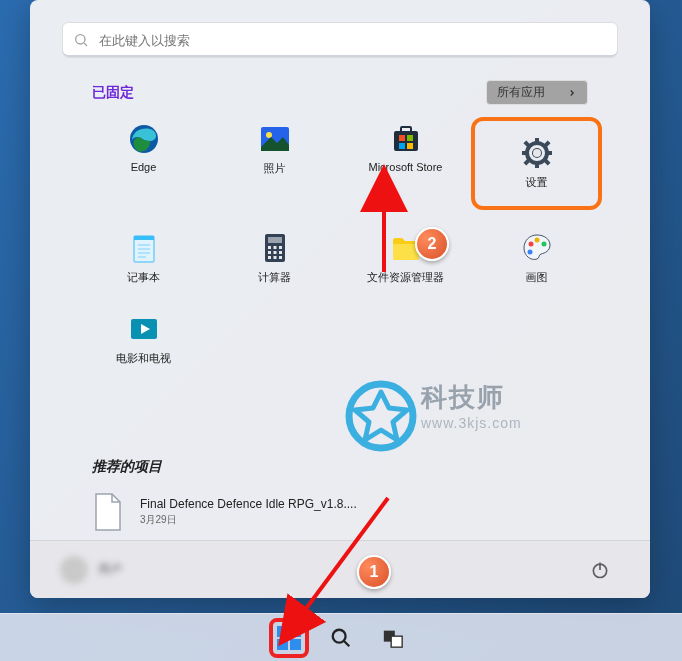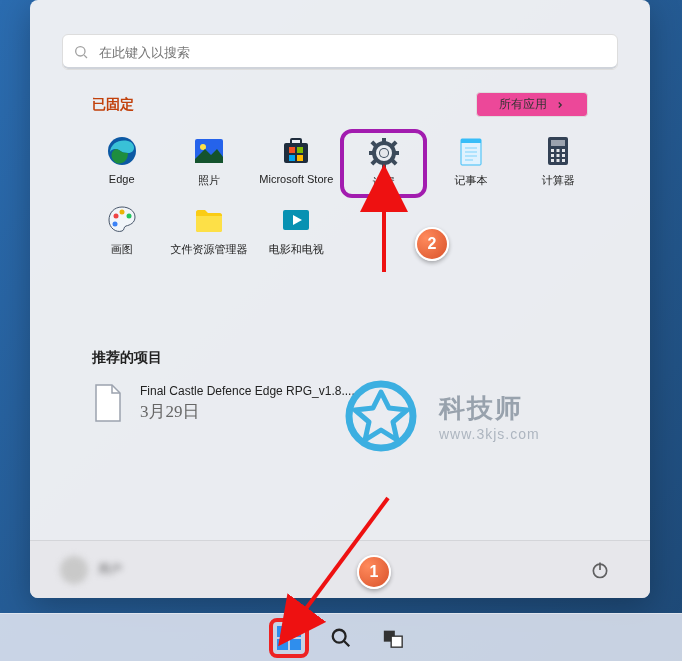--- a/index.html
+++ b/index.html
@@ -25,64 +25,65 @@
     flex-direction: column;
   }
   .search-box {
     display: flex;
     align-items: center;
     background: #fff;
     border: 1px solid #ddd;
     border-radius: 6px;
     height: 36px;
     padding: 0 10px;
-    margin: 16px 8px 22px 8px;
+    margin: 4px 8px 22px 8px;
     box-shadow: inset 0 -2px 0 #cfd3da;
   }
   .search-box svg { width: 16px; height: 16px; opacity: .55; margin-right: 10px; }
   .search-box input {
     border: none; outline: none; flex: 1; font-size: 13px; background: transparent;
   }
   .section-header {
     display: flex; align-items: center; justify-content: space-between;
     padding: 0 38px 0 38px; margin-bottom: 12px;
   }
-  .section-title { font-size: 14px; font-weight: 600; color: #c2410c; }
+  .section-title { font-size: 14px; font-weight: 600; color: #6d28d9; }
   .all-apps {
-    display: inline-flex; align-items: center; gap: 8px;
-    background: #ec4899; border: 1px solid #ddd; border-radius: 4px;
-    padding: 3px 22px; font-size: 12px; color: #333; cursor: pointer;
+    display: inline-flex; align-items: center; gap: 22px;
+    background: #a3a3a3; border: 1px solid #ddd; border-radius: 4px;
+    padding: 3px 10px; font-size: 12px; color: #333; cursor: pointer;
   }
   .all-apps svg { width: 10px; height: 10px; }
   .pinned-grid {
     display: grid;
-    grid-template-columns: repeat(6, 1fr);
+    grid-template-columns: repeat(4, 1fr);
+    row-gap: 16px;
     padding: 0 24px;
   }
   .app-tile {
     display: flex; flex-direction: column; align-items: center;
     gap: 6px; cursor: pointer; padding: 6px 0;
   }
   .app-icon {
     width: 32px; height: 32px; display: flex; align-items: center; justify-content: center;
   }
   .app-label { font-size: 11px; color: #222; text-align: center; white-space: nowrap; }
-  .highlight { border: 4px solid #a21caf; border-radius: 12px; padding: 4px; }
+  .highlight { border: 4px solid #f97316; border-radius: 12px; padding: 16px; }
   .recommended {
     margin-top: 86px;
     padding: 0 38px;
   }
-  .rec-title { font-size: 14px; font-weight: 600; margin-bottom: 16px; color:#222;}
+  .rec-title { font-size: 14px; font-weight: 600; margin-bottom: 16px; color:#222;font-style:italic;}
   .rec-item {
     display: flex; align-items: center; gap: 16px; cursor: pointer;
   }
   .rec-icon { width: 32px; height: 40px; }
   .rec-text { display:flex; flex-direction:column; gap:2px; }
   .rec-name { font-size: 12px; color:#222; }
-  .rec-date { font-size: 17px; color: #666; font-family: Liberation Serif, serif; }
+  .rec-date { font-size: 10px; color: #666; }
   .footer {
     margin-top: auto;
     border-top: 1px solid rgba(0,0,0,0.08);
     height: 58px;
     display: flex; align-items: center; justify-content: space-between;
     padding: 0 40px 0 30px;
     background: rgba(230,230,234,0.8);
     border-radius: 0 0 8px 8px;
     margin-left: -24px; margin-right: -24px;
   }
@@ -104,21 +105,21 @@
     position:absolute; width:34px; height:34px; border-radius:50%;
     background: radial-gradient(circle at 30% 30%, #ff8a5c, #d9522a);
     color:#fff; font-weight:bold; font-size:16px;
     display:flex; align-items:center; justify-content:center;
     border:2px solid #fff; box-shadow:0 2px 4px rgba(0,0,0,.3);
   }
   
   .arrows { position:absolute; left:0; top:0; pointer-events:none; }
   
   .watermark {
-    position:absolute; left:345px; top:380px; display:flex; align-items:center; gap:22px;
+    position:absolute; left:345px; top:380px; display:flex; align-items:flex-start; gap:4px;
     opacity:.9; pointer-events:none;
   }
   .watermark .txt { display:flex; flex-direction:column; }
   .watermark .l1 { font-size:26px; font-weight:700; letter-spacing:2px; color:#909aa6;}
   .watermark .l2 { font-size:14px; letter-spacing:1px; color:#a7b0bb; }
 </style>
 </head>
 <body>
 
 <div class="start-menu">
@@ -231,38 +232,38 @@
               <rect x="20" y="24" width="3" height="3"></rect>
             </g>
           </svg>
       </div>
       <span class="app-label">计算器</span>
     </div>
 
     <div class="app-tile">
       <div class="app-icon">
         <svg viewBox="0 0 32 32">
+            <path d="M3 8 L3 26 C3 27 4 28 5 28 L27 28 C28 28 29 27 29 26 L29 11 C29 10 28 9 27 9 L15 9 L12 6 L5 6 C4 6 3 7 3 8Z" fill="#facc15"></path>
+            <path d="M3 12 L29 12 L29 26 C29 27 28 28 27 28 L5 28 C4 28 3 27 3 26Z" fill="#fde047"></path>
+          </svg>
+      </div>
+      <span class="app-label">文件资源管理器</span>
+    </div>
+
+    <div class="app-tile">
+      <div class="app-icon">
+        <svg viewBox="0 0 32 32">
             <path d="M16 3 C8 3 3 9 3 16 C3 24 10 29 16 27 C19 26 17 23 20 22 C24 21 29 19 29 13 C29 7 23 3 16 3Z" fill="#f1f5f9" stroke="#475569" stroke-width="1"></path>
             <circle cx="10" cy="12" r="2.5" fill="#ef4444"></circle>
             <circle cx="16" cy="8" r="2.5" fill="#eab308"></circle>
             <circle cx="23" cy="12" r="2.5" fill="#22c55e"></circle>
             <circle cx="9" cy="20" r="2.5" fill="#3b82f6"></circle>
           </svg>
       </div>
       <span class="app-label">画图</span>
-    </div>
-
-    <div class="app-tile">
-      <div class="app-icon">
-        <svg viewBox="0 0 32 32">
-            <path d="M3 8 L3 26 C3 27 4 28 5 28 L27 28 C28 28 29 27 29 26 L29 11 C29 10 28 9 27 9 L15 9 L12 6 L5 6 C4 6 3 7 3 8Z" fill="#facc15"></path>
-            <path d="M3 12 L29 12 L29 26 C29 27 28 28 27 28 L5 28 C4 28 3 27 3 26Z" fill="#fde047"></path>
-          </svg>
-      </div>
-      <span class="app-label">文件资源管理器</span>
     </div>
 
     <div class="app-tile">
       <div class="app-icon">
         <svg viewBox="0 0 32 32">
             <rect x="3" y="6" width="26" height="20" rx="2" fill="#0891b2"></rect>
             <polygon points="13,11 13,21 22,16" fill="#fff"></polygon>
           </svg>
       </div>
       <span class="app-label">电影和电视</span>
@@ -272,21 +273,21 @@
   <div class="recommended">
     <div class="rec-title">推荐的项目</div>
     <div class="rec-item">
       <div class="rec-icon">
         <svg viewBox="0 0 32 40">
             <path d="M4 2 L20 2 L28 10 L28 38 L4 38 Z" fill="#fff" stroke="#9ca3af" stroke-width="1.5"></path>
             <path d="M20 2 L20 10 L28 10" fill="none" stroke="#9ca3af" stroke-width="1.5"></path>
           </svg>
       </div>
       <div class="rec-text">
-        <span class="rec-name">Final Castle Defence Edge RPG_v1.8....</span>
+        <span class="rec-name">Final Defence Defence Idle RPG_v1.8....</span>
         <span class="rec-date">3月29日</span>
       </div>
     </div>
   </div>
 
   <div class="footer">
     <div class="user">
       <div class="avatar"></div>
       <span class="user-name">用户</span>
     </div>

